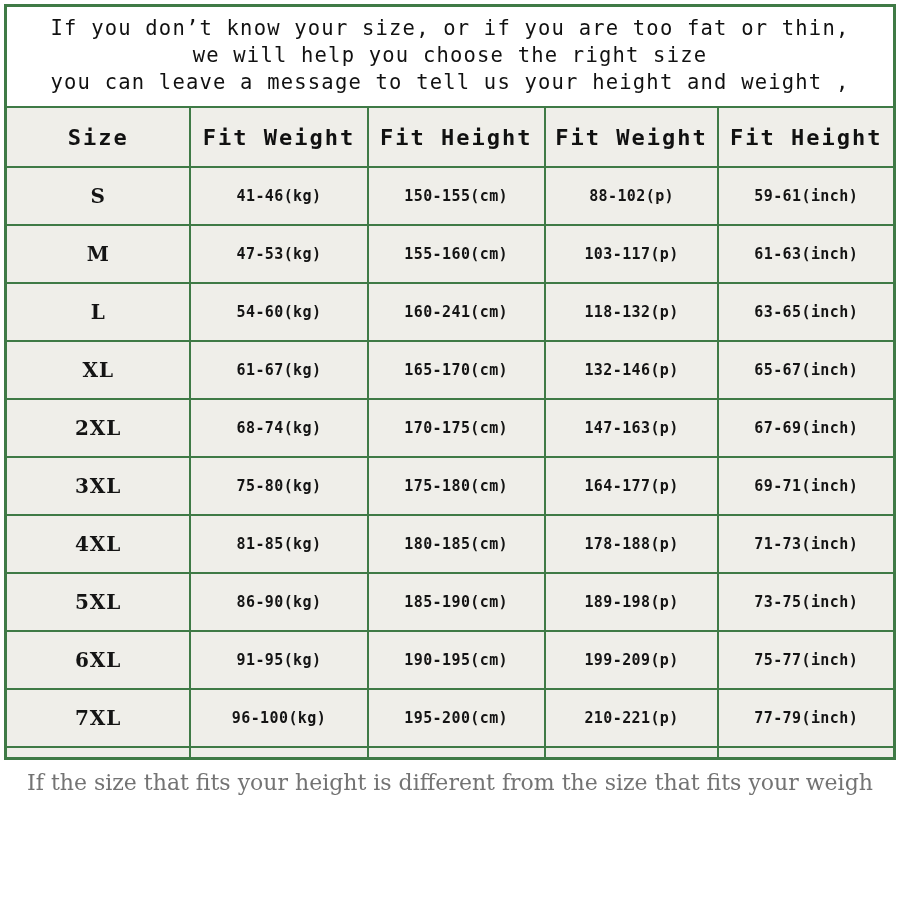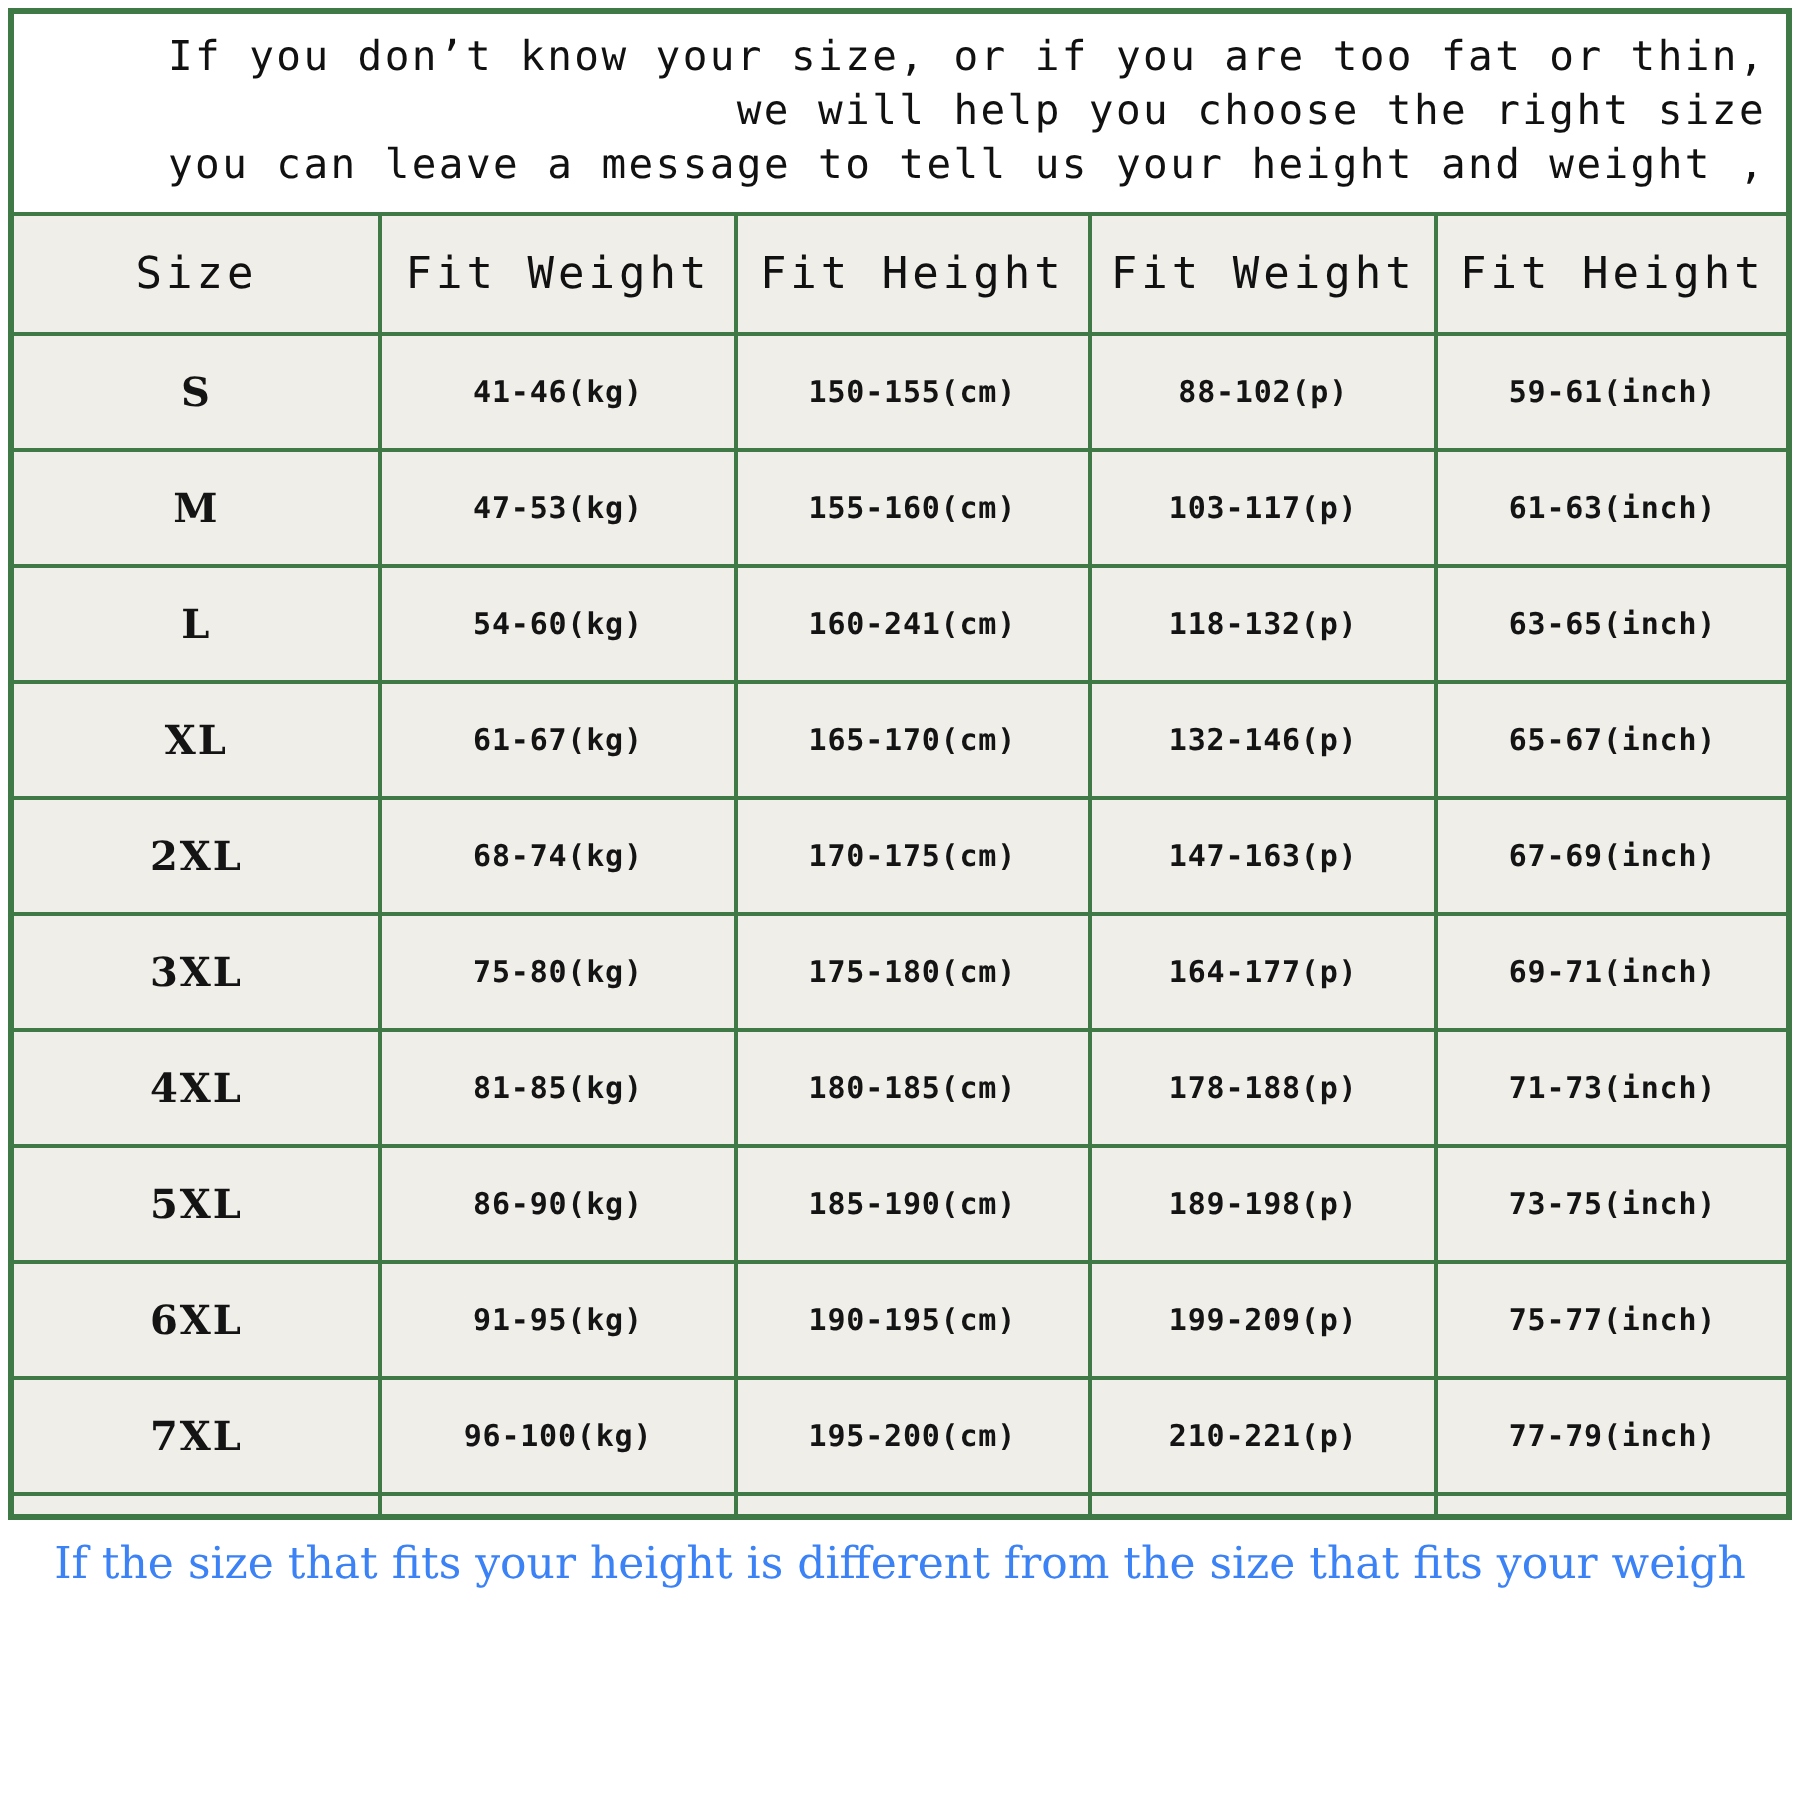--- a/index.html
+++ b/index.html
@@ -37,38 +37,37 @@
     box-sizing: border-box;
     border-bottom: 2px solid #3f7a46;
   }
   .notice-line {
     font-family: "DejaVu Sans Mono", monospace;
     font-size: 20.5px;
     letter-spacing: 1.2px;
     color: #111111;
     line-height: 27px;
     white-space: nowrap;
-    text-align: right;
   }
   table.size-table {
     width: 100%;
     border-collapse: collapse;
     table-layout: fixed;
     background: transparent;
   }
   table.size-table col.c0 { width: 20.7%; }
   table.size-table col.c1 { width: 20.0%; }
   table.size-table col.c2 { width: 20.0%; }
   table.size-table col.c3 { width: 19.6%; }
   table.size-table col.c4 { width: 19.7%; }
 
   table.size-table th {
     font-family: "DejaVu Sans Mono", monospace;
     font-size: 22px;
-    font-weight: normal;
+    font-weight: bold;
     letter-spacing: 2px;
     color: #111111;
     height: 56px;
     text-align: center;
     border-right: 2px solid #3f7a46;
     border-bottom: 2px solid #3f7a46;
     background: transparent;
   }
   table.size-table th:last-child { border-right: none; }
 
@@ -95,21 +94,21 @@
   }
 
   .footer {
     position: absolute;
     left: 0;
     top: 766px;
     width: 900px;
     text-align: center;
     font-family: "DejaVu Serif", serif;
     font-size: 22px;
-    color: #3b82f6;
+    color: #737373;
     line-height: 34px;
   }
   .footer-line {
     white-space: nowrap;
   }
 </style>
 </head>
 <body>
 
 <div class="page">

